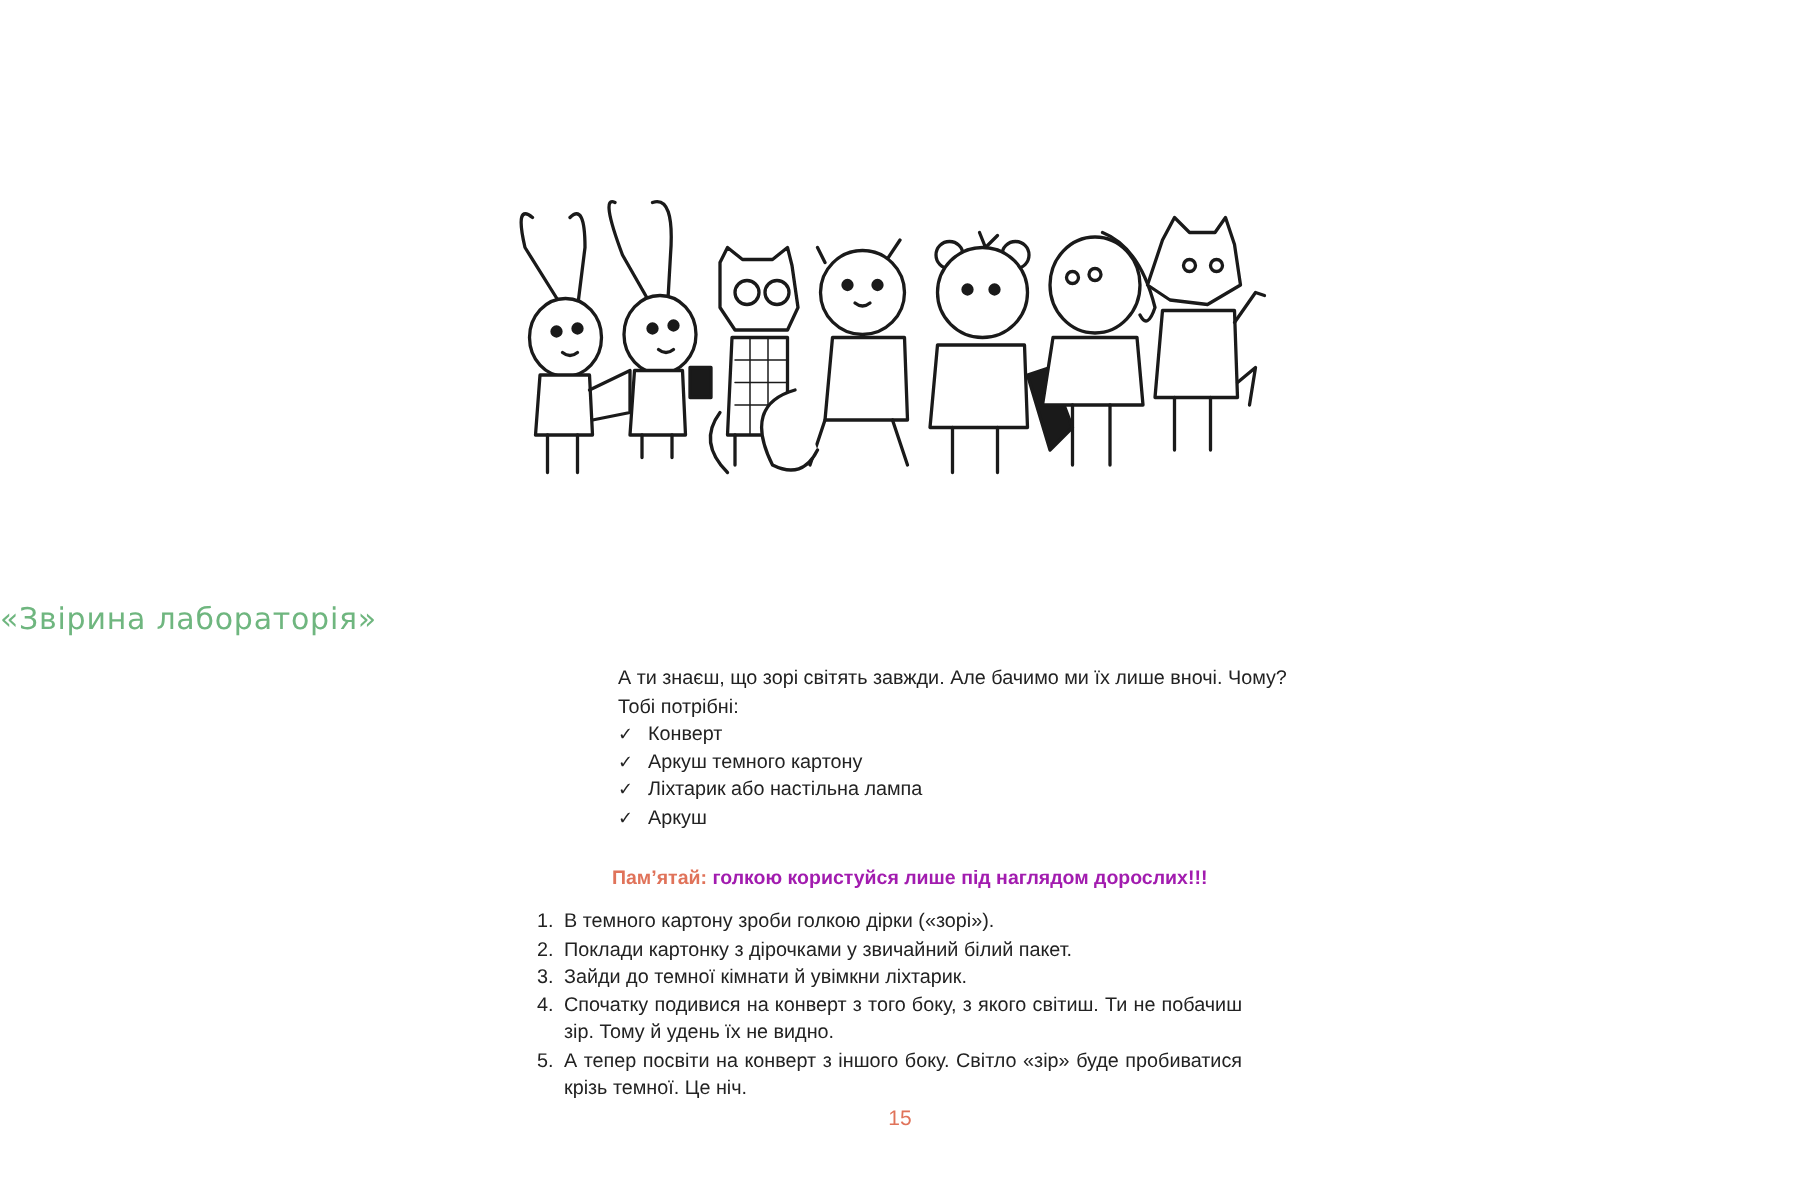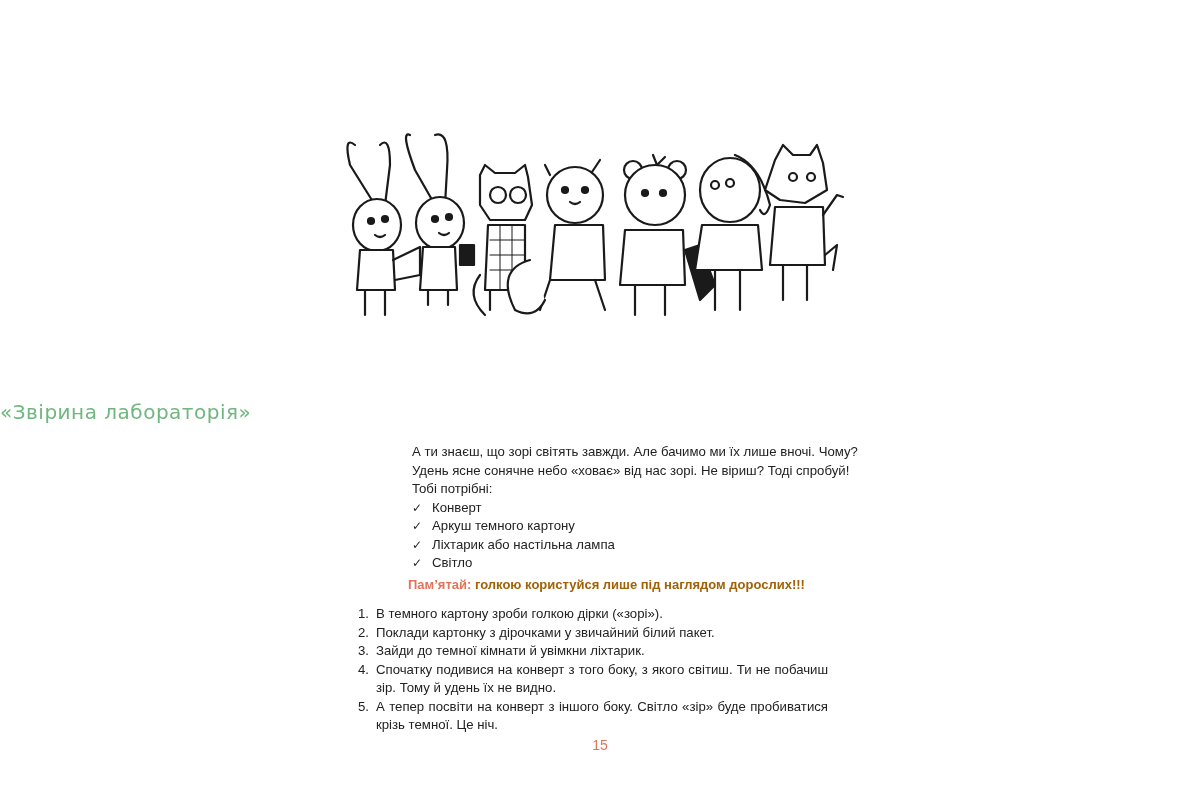--- a/index.html
+++ b/index.html
@@ -12,21 +12,21 @@
       position: absolute; left: 0; width: 1200px; top: 400px; 
       font-family: "DejaVu Sans", sans-serif; font-size: 20px; color: #6fb67f; letter-spacing: 0.5px;
     }
     .body-text { position: absolute; left: 376px; top: 443px; width: 460px; font-size: 13.2px; line-height: 18.5px; margin-left: 36px; }
     .body-text p { margin: 0; }
     .checklist { list-style: none; margin: 0; padding: 0; }
     .checklist li { display: flex; align-items: center; }
     .check { width: 14px; display: inline-block; margin-right: 6px; font-size: 12px; }
     .remember { position: absolute; left: 376px; top: 577px; font-size: 13px; font-weight: bold; }
     .remember .lbl { color: #e0735a; margin-left: 32px; }
-    .remember .msg { color: #a16207; }
+    .remember .msg { color: #a21caf; }
     .steps { position: absolute; left: 358px; top: 605px; width: 470px; margin: 0; padding: 0; list-style: none; font-size: 13.2px; line-height: 18.5px; }
     .steps li { display: flex; }
     .steps .num { width: 18px; flex: none; }
     .steps .txt { flex: 1; text-align: justify; }
     .page-num { position: absolute; left: 0; width: 1200px; top: 737px; text-align: center; color: #e0735a; font-size: 14px; }
   </style>
 </head>
 <body>
 
 <div class="illustration">
@@ -107,38 +107,37 @@
       <path d="M18 120 L18 155 M42 120 L42 155"></path>
       <path d="M60 110 L72 100 L68 125"></path>
     </g>
   </svg>
 </div>
 
 <div class="title">«Звірина лабораторія»</div>
 
 <div class="body-text">
   <p>А ти знаєш, що зорі світять завжди. Але бачимо ми їх лише вночі. Чому?</p>
-  <p>Удень ясне сонячне небо «ховає» від нас зорі. Не віриш? Тоді спробуй!</p>
   <p>Тобі потрібні:</p>
   <ul class="checklist">
     <li>
         <span class="check">✓</span>
         <span>Конверт</span>
       </li>
     <li>
         <span class="check">✓</span>
         <span>Аркуш темного картону</span>
       </li>
     <li>
         <span class="check">✓</span>
         <span>Ліхтарик або настільна лампа</span>
       </li>
     <li>
         <span class="check">✓</span>
-        <span>Світло</span>
+        <span>Аркуш</span>
       </li>
   </ul>
 </div>
 
 <div class="remember">
   <span class="lbl">Пам’ятай:</span>
   <span class="msg">голкою користуйся лише під наглядом дорослих!!!</span>
 </div>
 
 <ol class="steps">

